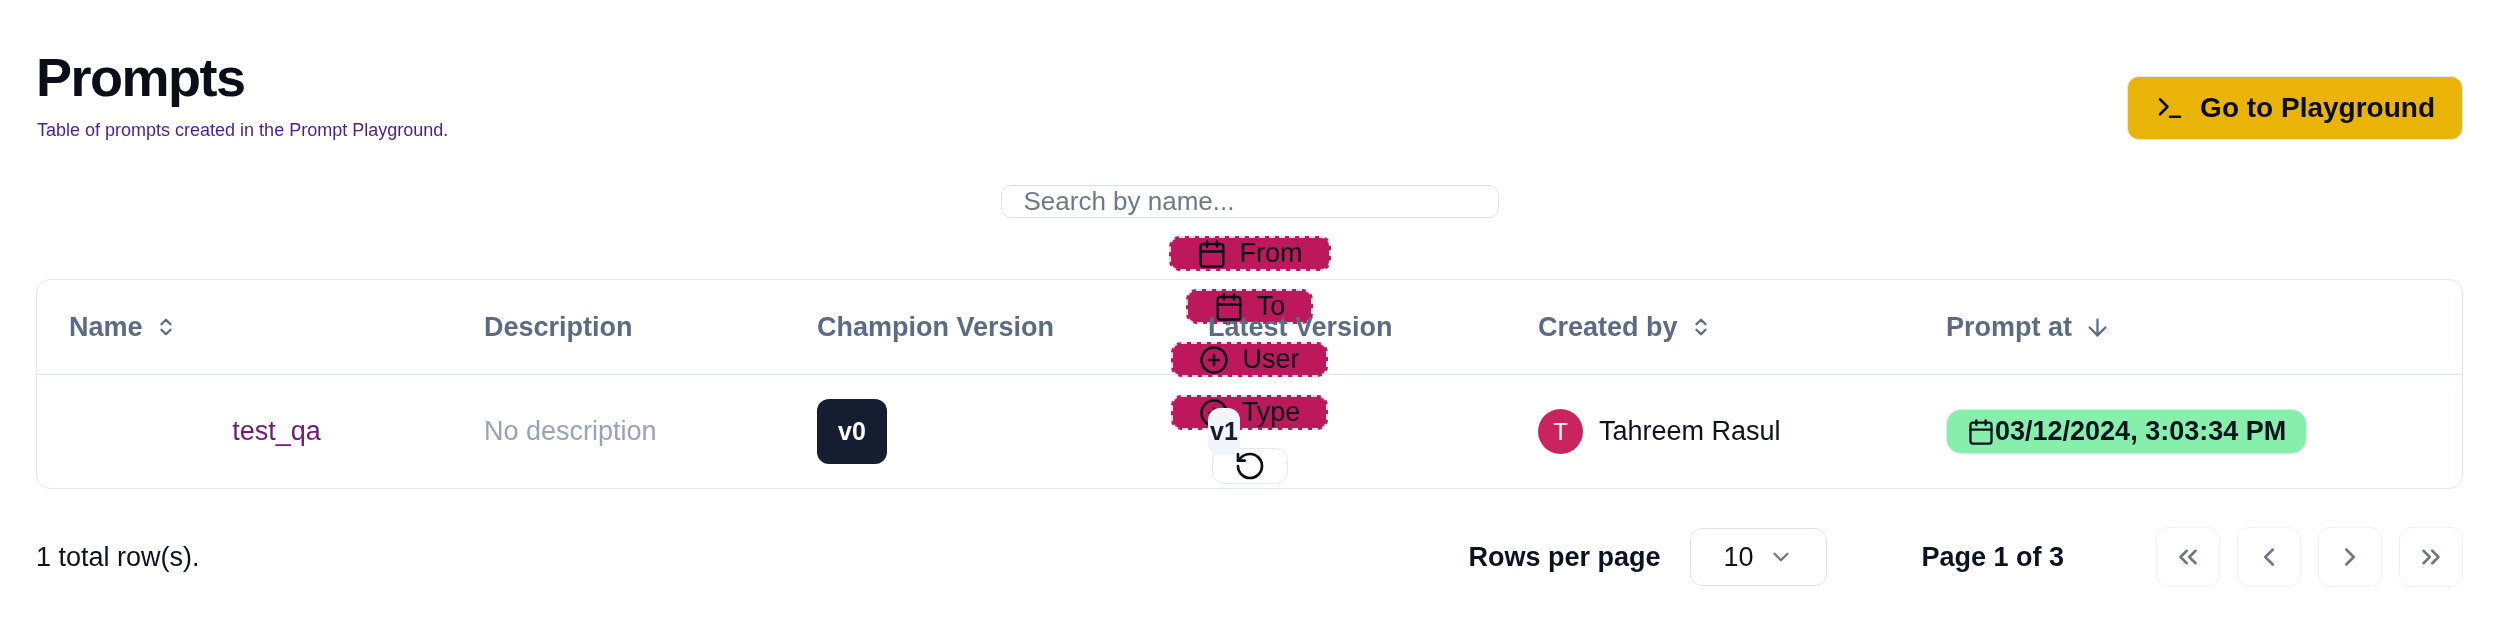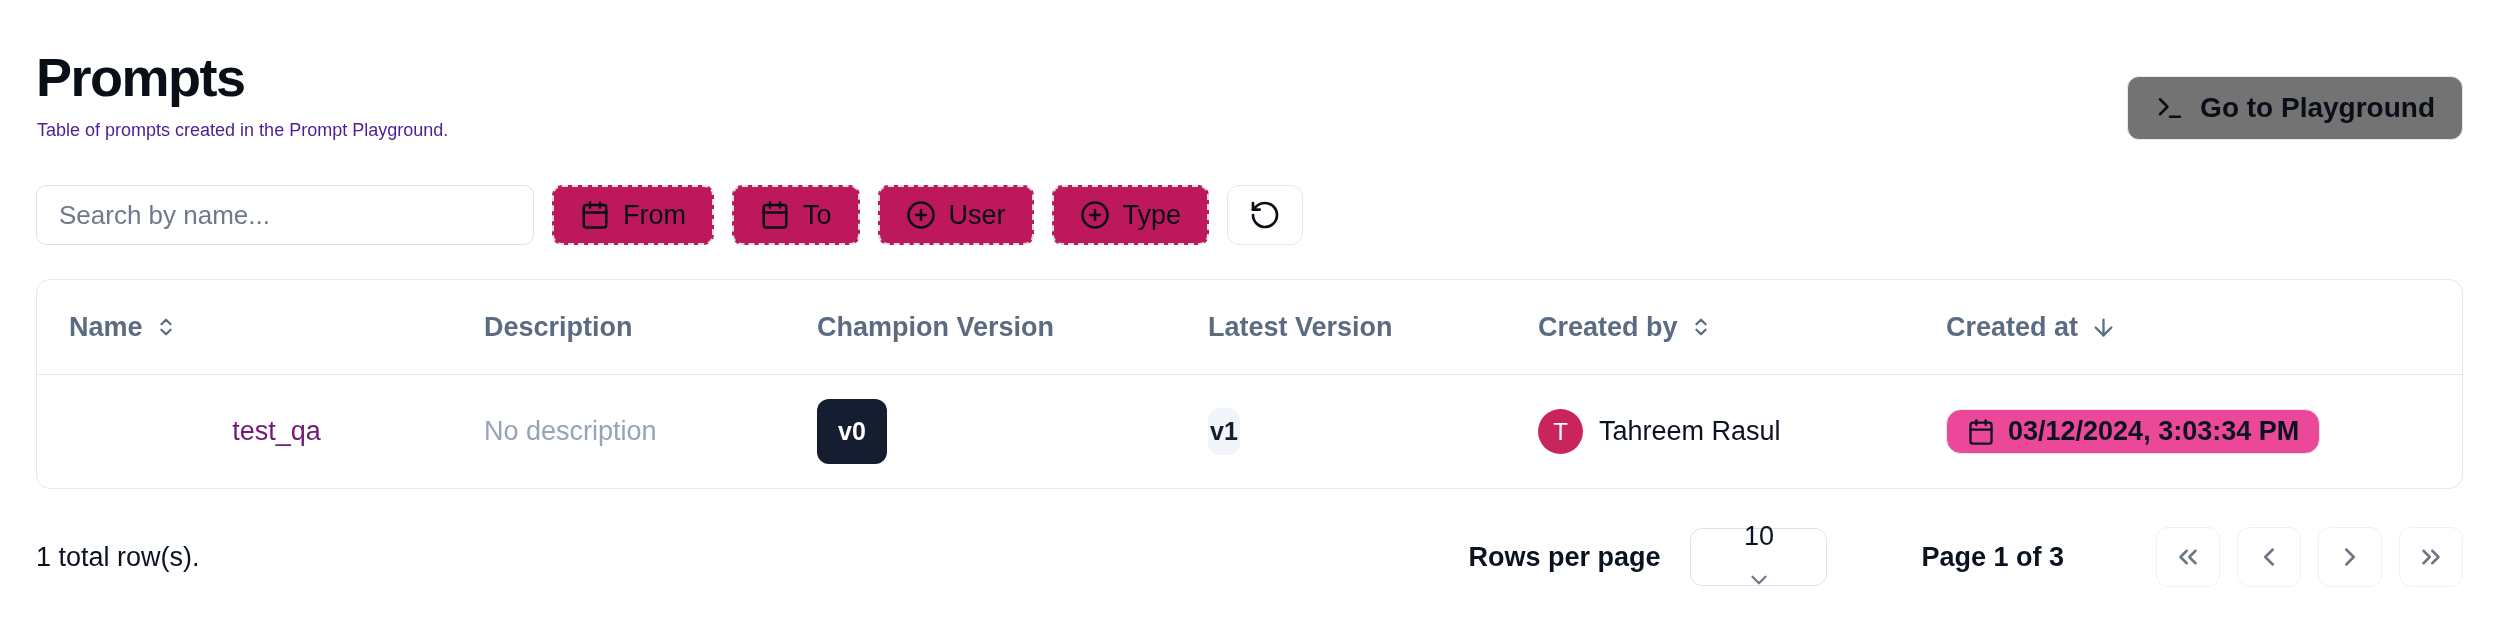--- a/index.html
+++ b/index.html
@@ -16,26 +16,26 @@
   
   .top-row { display: flex; align-items: flex-start; justify-content: space-between; }
   .title {
     margin: 0; font-size: 54px; font-weight: 800; letter-spacing: -1.5px;
     color: #0a0e17; line-height: 1.15;
   }
   .subtitle { margin: 12px 0 0 1px; font-size: 18px; color: #4c1d95; }
   .playground-btn {
     display: flex; align-items: center; gap: 15px;
     height: 64px; padding: 0 27px; margin-top: 30px;
-    background: #737373; border: 1px solid var(--accent-border, #e2e8f0); border-radius: 12px;
+    background: #eab308; border: 1px solid var(--accent-border, #e2e8f0); border-radius: 12px;
     font-family: inherit; font-size: 28px; font-weight: 600; color: #0a0e17; cursor: pointer;
   }
 
   
-  .filter-row { display: flex; align-items: center; gap: 18px; margin-top: 44px; height: 60px; }
+  .filter-row { display: flex; align-items: center; gap: 18px; margin-top: 44px; height: 60px; flex-direction: column; }
   .search-input {
     width: 498px; height: 60px; border: 1px solid #dbe2ec; border-radius: 10px;
     padding: 0 22px; font-family: inherit; font-size: 26px; color: #0b1220; outline: none;
   }
   .search-input::placeholder { color: #6e7a8b; }
   .chip {
     display: flex; align-items: center; gap: 13px; height: 60px; padding: 0 26px;
     background: #be185d; border: 2px dashed #d8e0ea; border-radius: 10px;
     font-family: inherit; font-size: 27px; font-weight: 500; color: #0a0e17; cursor: pointer;
   }
@@ -71,35 +71,35 @@
     color: var(--latest-badge-text, #151d31);
     font-weight: 700; font-size: 25px; padding: 9px 2px; border-radius: 12px;
   }
   .created-by { display: flex; align-items: center; gap: 16px; }
   .avatar {
     width: 45px; height: 45px; border-radius: 50%;
     background: var(--avatar-bg, #c9245e); color: #fff; flex: 0 0 45px;
     display: flex; align-items: center; justify-content: center; font-size: 24px;
   }
   .date-chip {
-    display: inline-flex; align-items: center; gap: 13px; height: 45px; padding: 0 20px;
-    border: 1px solid var(--accent-border, #e2e8f0); border-radius: 15px; background: #ec4899;
+    display: inline-flex; align-items: center; gap: 0; height: 45px; padding: 0 20px;
+    border: 1px solid var(--accent-border, #e2e8f0); border-radius: 15px; background: #86efac;
     font-size: 27px; font-weight: 700; color: #0b1220; white-space: nowrap;
   }
 
   
   .footer-row { display: flex; align-items: center; margin-top: 38px; font-size: 27px; }
   .total-rows { color: #0b1220; }
   .footer-right { margin-left: auto; display: flex; align-items: center; }
   .rpp-label { font-weight: 600; }
   .rpp-select {
     margin-left: 30px; width: 137px; height: 58px; background: #fff;
     border: 1px solid #dbe2ee; border-radius: 12px;
     display: flex; align-items: center; justify-content: center; gap: 15px;
-    font-family: inherit; font-size: 27px; color: #0b1220; cursor: pointer; flex-direction: column;
+    font-family: inherit; font-size: 27px; color: #0b1220; cursor: pointer;
   }
   .rpp-select .chev { color: #6d7684; display: flex; }
   .page-info { margin-left: 94px; font-weight: 600; }
   .pager { margin-left: 92px; display: flex; gap: 17px; }
   .pager-btn {
     width: 64px; height: 60px; background: #fff;
     border: 1px solid #edf1f7; border-radius: 12px;
     display: flex; align-items: center; justify-content: center;
     color: #6d7684; cursor: pointer;
   }
@@ -204,21 +204,21 @@
       <button class="th sortable">
         <span>Created by</span>
         <span class="icon">
           <svg width="22" height="22" viewBox="0 0 24 24" fill="none" stroke="currentColor" stroke-width="2.4" stroke-linecap="round" stroke-linejoin="round">
               <path d="m7 15 5 5 5-5"></path>
               <path d="m7 9 5-5 5 5"></path>
             </svg>
         </span>
       </button>
       <button class="th sortable">
-        <span>Created at</span>
+        <span>Prompt at</span>
         <span class="icon">
           <svg width="27" height="27" viewBox="0 0 24 24" fill="none" stroke="currentColor" stroke-width="2" stroke-linecap="round" stroke-linejoin="round">
               <path d="M12 5v14"></path>
               <path d="m19 12-7 7-7-7"></path>
             </svg>
         </span>
       </button>
     </div>
 
     <div class="trow">

